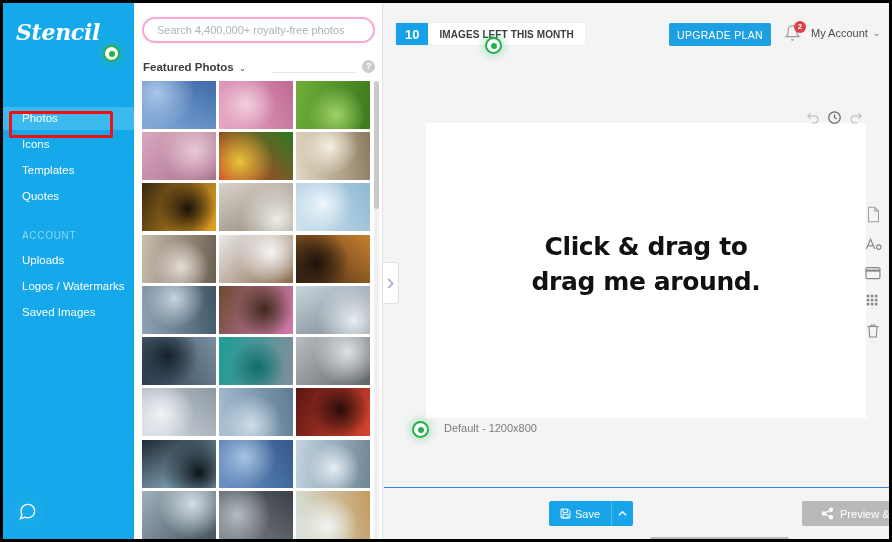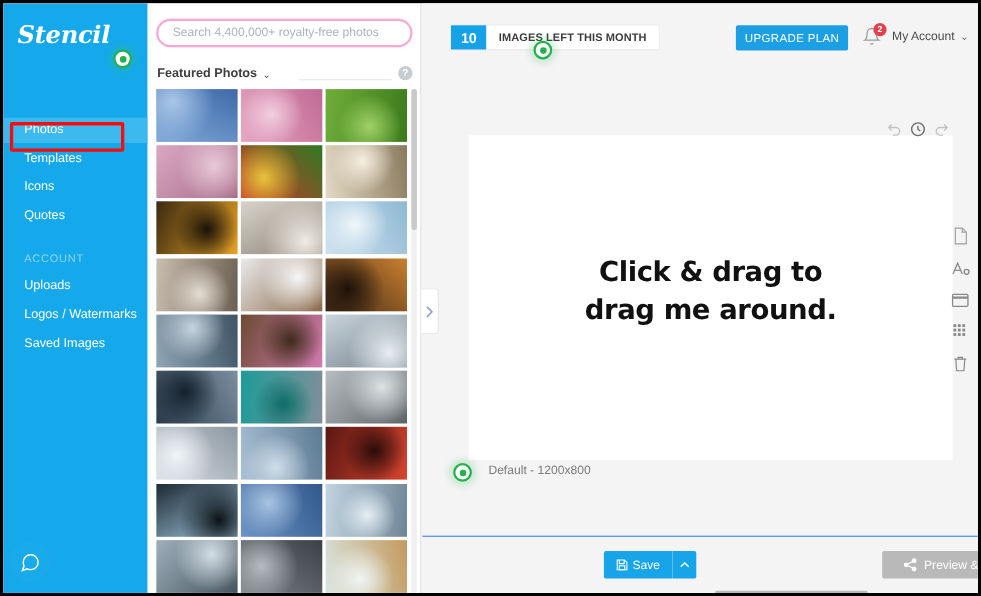--- a/index.html
+++ b/index.html
@@ -165,21 +165,21 @@
     position: absolute; left: 381px; top: 0;
     width: 508px; height: 536px;
     background: #f4f4f4;
   }
   #topbar {
     position: absolute; left: 0; top: 0;
     width: 508px; height: 63px;
     background: #f4f4f4;
   }
   #quota-badge {
-    position: absolute; left: 26px; top: 20px;
+    position: absolute; left: 12px; top: 20px;
     height: 22px;
     display: flex; align-items: stretch;
     background: #fff;
     box-shadow: 0 0 1px rgba(0,0,0,.12);
   }
   #quota-count {
     background: #15a2e8; color: #fff;
     font-size: 13px; font-weight: bold;
     padding: 0 9px;
     display: flex; align-items: center;
@@ -352,24 +352,24 @@
 <div id="app">
 
   <div id="sidebar">
     <div id="brand">Stencil</div>
 
     <div class="nav-list">
       <div class="nav-item active">
         <span>Photos</span>
       </div>
       <div class="nav-item">
+        <span>Icons</span>
+      </div>
+      <div class="nav-item">
         <span>Templates</span>
-      </div>
-      <div class="nav-item">
-        <span>Icons</span>
       </div>
       <div class="nav-item">
         <span>Quotes</span>
       </div>
 
       <div class="nav-section">ACCOUNT</div>
 
       <div class="nav-item">
         <span>Uploads</span>
       </div>

